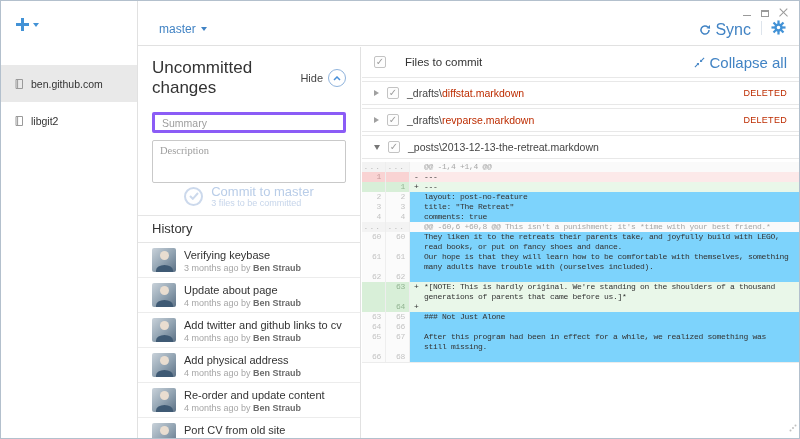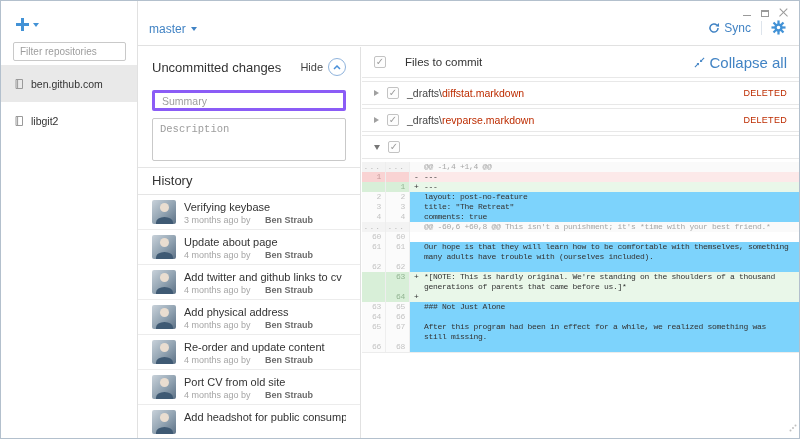--- a/index.html
+++ b/index.html
@@ -30,48 +30,48 @@
   .plus::after{content:"";position:absolute;left:5px;top:0;width:3px;height:13px;background:var(--icon-blue);}
   .caret{width:0;height:0;border-left:3.5px solid transparent;border-right:3.5px solid transparent;border-top:4px solid var(--icon-blue);display:inline-block;}
   .filter-input{position:absolute;left:12px;top:41px;width:113px;height:19px;border:1px solid #c9c9c9;border-radius:2px;font-size:10px;padding:2px 6px;color:#333;font-family:inherit;}
   .repo-list{position:absolute;left:0;right:0;top:64px;}
   .repo-item{display:flex;align-items:center;gap:7px;height:37px;padding-left:13px;font-size:10.5px;color:#333;cursor:pointer;}
   .repo-item.selected{background:var(--selected-repo-bg);}
   .repo-icon{display:flex;align-items:center;}
 
   
   .toolbar{position:absolute;left:137px;right:0;top:0;height:45px;border-bottom:1px solid #e1e1e1;background:#fff;}
-  .branch-btn{position:absolute;left:11px;top:21px;display:flex;align-items:center;gap:5px;color:var(--accent);font-size:12px;cursor:pointer;}
+  .branch-btn{position:absolute;left:21px;top:21px;display:flex;align-items:center;gap:5px;color:var(--accent);font-size:12px;cursor:pointer;}
   .branch-btn .caret{border-top-color:var(--accent);}
-  .sync-btn{position:absolute;right:48px;top:20px;display:flex;align-items:center;gap:4px;color:var(--accent);font-size:12px;cursor:pointer;}
+  .sync-btn{position:absolute;right:48px;top:20px;display:flex;align-items:center;gap:4px;color:var(--accent);font-size:16px;cursor:pointer;}
   .tb-sep{position:absolute;right:37px;top:20px;width:1px;height:14px;background:#dde4ec;}
   .gear-btn{position:absolute;right:13px;top:19px;cursor:pointer;display:flex;}
 
   
   .middle{position:absolute;left:137px;top:46px;width:223px;bottom:0;border-right:1px solid #e1e1e1;background:#fff;overflow:hidden;}
   .uc-head{display:flex;align-items:center;justify-content:space-between;margin:11px 14px 0;}
-  .uc-title{font-size:13px;color:#333;}
+  .uc-title{font-size:17px;color:#333;}
   .hide-btn{display:flex;align-items:center;gap:5px;font-size:11px;color:#444;cursor:pointer;}
   .hide-circle{width:18px;height:18px;border:1px solid #8fb3dc;border-radius:50%;display:flex;align-items:center;justify-content:center;}
   .summary-input{display:block;margin:14px 14px 0;width:calc(100% - 28px);height:21px;border:3px solid #8b5cf6;border-radius:2px;font-size:10.5px;padding:2px 7px;color:#333;font-family:inherit;}
-  .desc-input{display:block;margin:7px 14px 0;width:calc(100% - 28px);height:43px;border:1px solid #c9c9c9;border-radius:2px;font-size:10.5px;padding:4px 7px;color:#333;resize:none;font-family:Liberation Mono, monospace;}
+  .desc-input{display:block;margin:7px 14px 0;width:calc(100% - 28px);height:43px;border:1px solid #c9c9c9;border-radius:2px;font-size:10.5px;padding:4px 7px;color:#333;resize:none;font-family:Liberation Serif, serif;}
   ::placeholder{color:#9d9d9d;opacity:1;}
   .commit-btn{height:26px;margin:0 14px;display:flex;align-items:center;justify-content:center;gap:8px;cursor:default;}
   .commit-circle{width:19px;height:19px;border:2px solid #ccd9ec;border-radius:50%;display:flex;align-items:center;justify-content:center;flex:none;}
   .commit-label{font-size:13px;color:#b9cde8;line-height:13px;}
   .commit-sub{font-size:9px;color:#c6d5ea;line-height:10px;}
   .history-head{margin-top:6px;border-top:1px solid #e5e5e5;border-bottom:1px solid #e5e5e5;padding:5px 14px 6px;font-size:13px;color:#333;}
   .commit-row{display:flex;align-items:flex-start;gap:8px;padding:5px 14px 4px;border-bottom:1px solid #ececec;cursor:pointer;}
   .avatar{position:relative;width:24px;height:24px;border-radius:2px;flex:none;overflow:hidden;background:linear-gradient(135deg,#c9d2da 0%,#8fa1b0 55%,#5c7186 100%);}
   .avatar::before{content:"";position:absolute;top:3px;left:8px;width:9px;height:9px;border-radius:50%;background:#e9ddd0;}
   .avatar::after{content:"";position:absolute;bottom:-4px;left:4px;width:17px;height:11px;border-radius:50% 50% 0 0;background:#3f5a74;}
   .c-text{min-width:0;}
   .c-title{font-size:11px;color:#333;white-space:nowrap;overflow:hidden;margin-top:1px;}
   .c-meta{font-size:9px;color:#a5a5a5;margin-top:2px;white-space:nowrap;}
-  .c-meta b{color:#6b6b6b;font-weight:bold;margin-left:12px;}
+  .c-meta b{color:#6b6b6b;font-weight:bold;}
 
   
   .diff-panel{position:absolute;left:361px;top:46px;right:0;bottom:0;background:#fff;overflow:hidden;}
   .files-head{display:flex;align-items:center;gap:19px;height:31px;padding:0 12px;border-bottom:1px solid #e8e8e8;}
   .files-title{font-size:11.5px;color:#333;}
   .collapse-btn{margin-left:auto;display:flex;align-items:center;gap:4px;color:var(--accent);font-size:15px;cursor:pointer;}
   .cb{width:12px;height:12px;border:1px solid #c3c3c3;border-radius:2px;background:#fdfdfd;color:#9b9b9b;font-size:10px;line-height:10px;text-align:center;flex:none;cursor:pointer;}
   .cb::after{content:"\2713";}
   .file-row{display:flex;align-items:center;gap:8px;height:24px;margin:3px 0;border-top:1px solid #e8e8e8;border-bottom:1px solid #e8e8e8;padding:0 12px;font-size:10.5px;color:#444;cursor:pointer;}
   .tri{width:0;height:0;border-top:3.5px solid transparent;border-bottom:3.5px solid transparent;border-left:5px solid #a0a0a0;flex:none;cursor:pointer;}
@@ -102,21 +102,20 @@
     <span class="wc-min"></span>
     <span class="wc-max"></span>
     <span class="wc-close"></span>
   </div>
 
   <div class="sidebar">
     <div class="plus-btn">
       <span class="plus"></span>
       <span class="caret"></span>
     </div>
-    <input class="filter-input" placeholder="Filter repositories" style="">
     <div class="repo-list">
         <div class="repo-item selected">
           <span class="repo-icon">
             <svg width="10" height="12" viewBox="0 0 10 12">
               <path fill="none" stroke="#9a9a9a" d="M2 1.5h6.5v9H2z"></path>
               <path fill="none" stroke="#9a9a9a" d="M3.6 1.5v9"></path>
             </svg>
           </span>
           <span class="repo-name">ben.github.com</span>
         </div>
@@ -175,20 +174,31 @@
         <span>Hide</span>
         <span class="hide-circle">
             <svg width="8" height="5" viewBox="0 0 8 5">
               <path fill="none" stroke="#4a90d9" stroke-width="1.5" d="M1 4 4 1 7 4"></path>
             </svg>
           </span>
       </span>
     </div>
     <input class="summary-input" placeholder="Summary" style="">
     <textarea class="desc-input" placeholder="Description" style=""></textarea>
+    <div class="commit-btn">
+      <span class="commit-circle">
+          <svg width="10" height="8" viewBox="0 0 10 8">
+            <path fill="none" stroke="#ccd9ec" stroke-width="2" d="M1 4 3.8 6.8 9 1"></path>
+          </svg>
+        </span>
+      <span>
+        <div class="commit-label">Commit to master</div>
+        <div class="commit-sub">3 files to be committed</div>
+      </span>
+    </div>
     <div class="history-head">History</div>
     <div>
         <div class="commit-row">
           <span class="avatar"></span>
           <div class="c-text">
             <div class="c-title">Verifying keybase</div>
             <div class="c-meta">3 months ago by <b class="c-author">Ben Straub</b></div>
           </div>
         </div>
         <div class="commit-row">
@@ -262,20 +272,21 @@
         </div>
         <div class="file-row">
           <span class="tri"></span>
           <span class="cb"></span>
           <span class="file-path">_drafts\<span class="file-name deleted">revparse.markdown</span></span>
           <span class="file-status">DELETED</span>
         </div>
         <div class="file-row">
           <span class="tri down"></span>
           <span class="cb"></span>
+          <span class="file-path">_posts\<span class="file-name">2013-12-13-the-retreat.markdown</span></span>
         </div>
       </div>
     <div class="diff">
         <div class="diff-row hunk">
           <span class="g">...</span>
           <span class="g">...</span>
           <div class="code">@@ -1,4 +1,4 @@</div>
         </div>
         <div class="diff-row del">
           <span class="g">1</span>
@@ -303,20 +314,21 @@
           <div class="code">comments: true</div>
         </div>
         <div class="diff-row hunk">
           <span class="g">...</span>
           <span class="g">...</span>
           <div class="code">@@ -60,6 +60,8 @@ This isn't a punishment; it's *time with your best friend.*</div>
         </div>
         <div class="diff-row ctx">
           <span class="g">60</span>
           <span class="g">60</span>
+          <div class="code">They liken it to the retreats their parents take, and joyfully build with LEGO, read books, or put on fancy shoes and dance.</div>
         </div>
         <div class="diff-row ctx">
           <span class="g">61</span>
           <span class="g">61</span>
           <div class="code">Our hope is that they will learn how to be comfortable with themselves, something many adults have trouble with (ourselves included).</div>
         </div>
         <div class="diff-row ctx">
           <span class="g">62</span>
           <span class="g">62</span>
           <div class="code"></div>

